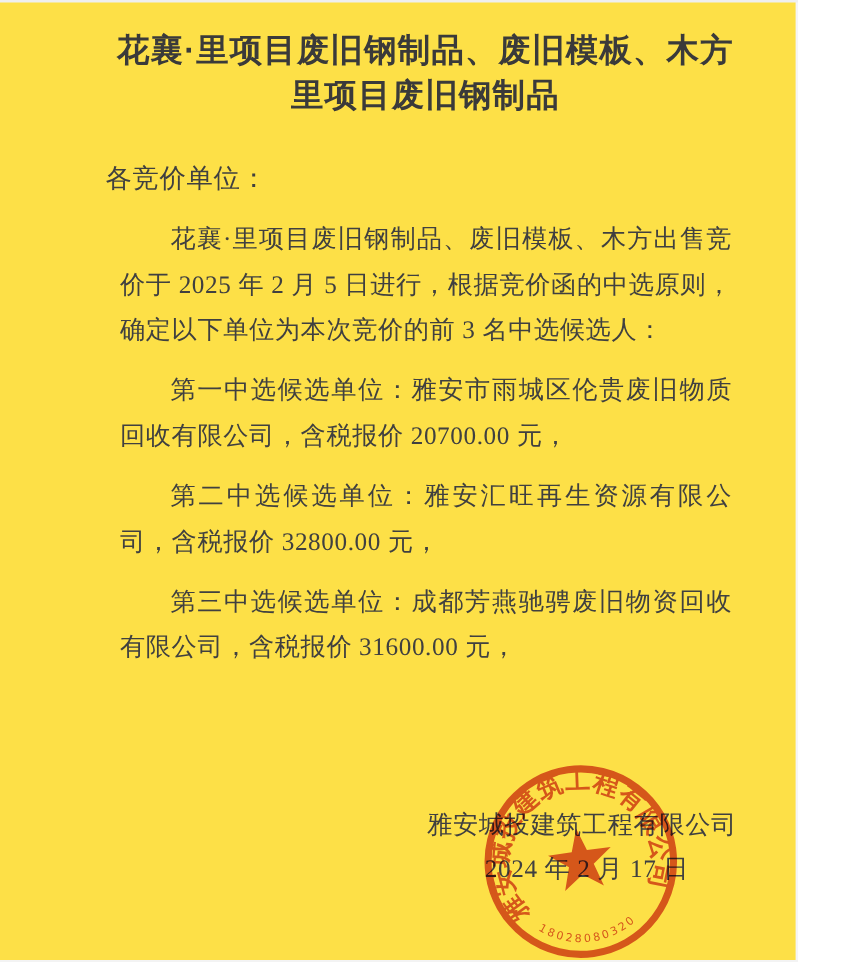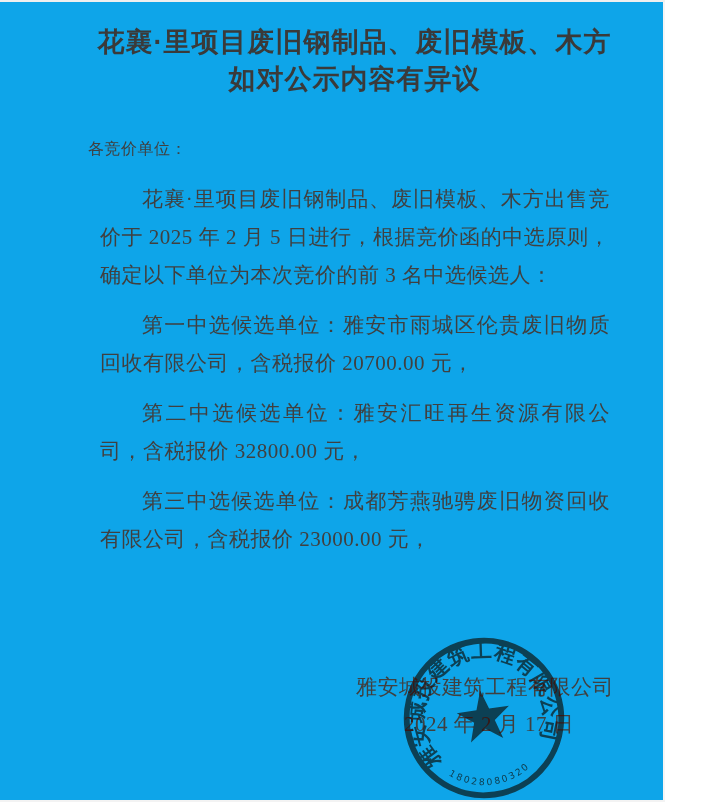--- a/index.html
+++ b/index.html
@@ -4,21 +4,21 @@
 <style>
   html, body {
     margin: 0;
     padding: 0;
     background: #ffffff;
   }
   .page {
     position: relative;
     width: 665px;
     height: 802px;
-    background: #0ea5e9;
+    background: #fde047;
     overflow: hidden;
     font-family: "Liberation Serif", serif;
     color: #3d3d3d;
     box-shadow: inset 0 2px 0 #efefef, inset 0 -2px 0 #f3f3f3, inset -2px 0 0 #f5f5f5;
   }
   .title-block {
     position: absolute;
     top: 24px;
     left: 0;
     width: 709px;
@@ -35,21 +35,21 @@
     top: 130px;
     left: 88px;
     width: 534px;
     font-size: 21px;
     line-height: 38px;
     letter-spacing: 0.5px;
     color: #404040;
   }
   .salutation {
     margin: 0 0 5px 0;
-    font-size: 16px;
+    font-size: 22px;
   }
   .para {
     margin: 12px;
     text-indent: 2em;
     text-align: justify;
   }
   .signature-company {
     position: absolute;
     top: 673px;
     left: 356px;
@@ -81,29 +81,29 @@
   }
   .seal svg { display: block; width: 100%; height: 100%; }
 </style>
 </head>
 <body>
 
 <div class="page">
 
   <div class="title-block">
     <div>花襄·里项目废旧钢制品、废旧模板、木方</div>
-    <div>如对公示内容有异议</div>
+    <div>里项目废旧钢制品</div>
   </div>
 
   <div class="body-block">
     <p class="salutation">各竞价单位：</p>
     <p class="para">花襄·里项目废旧钢制品、废旧模板、木方出售竞价于 2025 年 2 月 5 日进行，根据竞价函的中选原则，确定以下单位为本次竞价的前 3 名中选候选人：</p>
     <p class="para">第一中选候选单位：雅安市雨城区伦贵废旧物质回收有限公司，含税报价 20700.00 元，</p>
     <p class="para">第二中选候选单位：雅安汇旺再生资源有限公司，含税报价 32800.00 元，</p>
-    <p class="para">第三中选候选单位：成都芳燕驰骋废旧物资回收有限公司，含税报价 23000.00 元，</p>
+    <p class="para">第三中选候选单位：成都芳燕驰骋废旧物资回收有限公司，含税报价 31600.00 元，</p>
   </div>
 
   <div class="signature-company">雅安城投建筑工程有限公司</div>
   <div class="signature-date">2024 年 2 月 17 日</div>
 
   <div class="seal">
     <svg viewBox="0 0 200 200" xmlns="http://www.w3.org/2000/svg">
       <defs>
         <path id="seal-top-arc" d="M 43.3 144.3 A 72 72 0 1 1 156.7 144.3" fill="none"></path>
         <path id="seal-bottom-arc" d="M 48.6 161.3 A 80 80 0 0 0 151.4 161.3" fill="none"></path>

